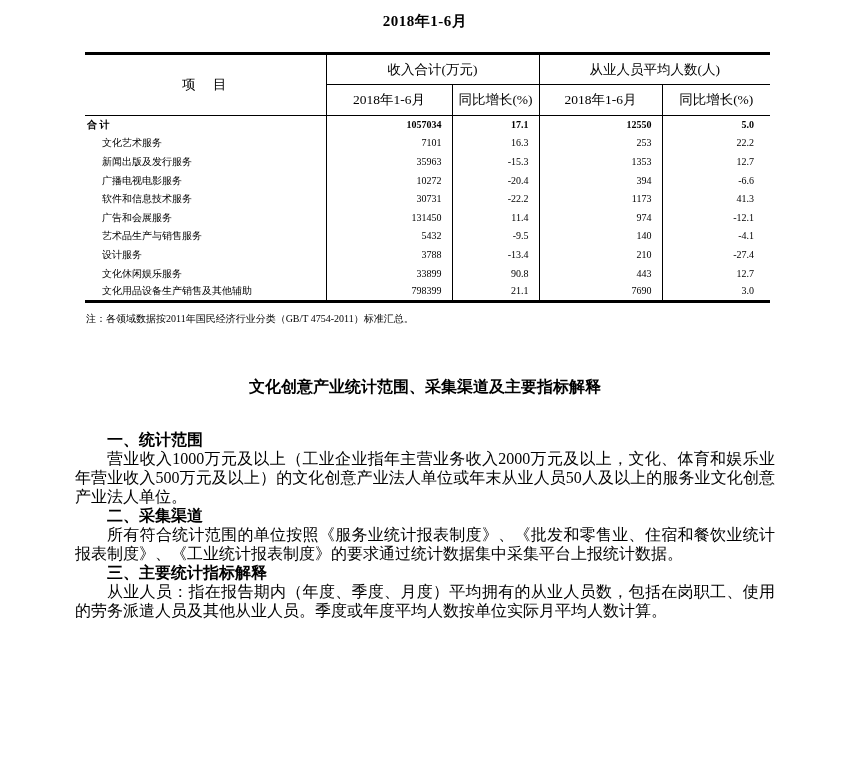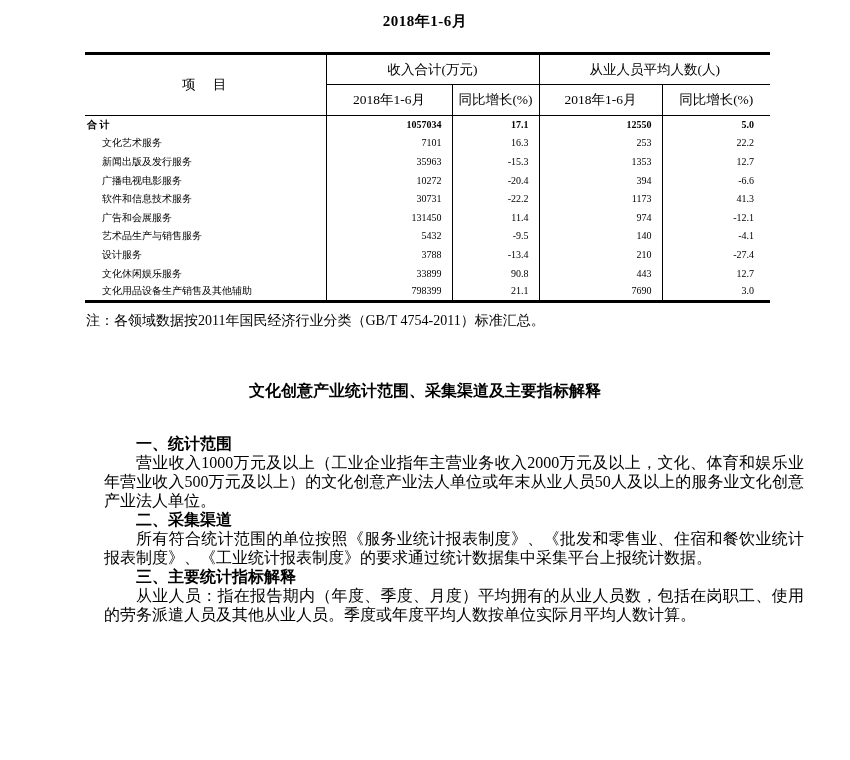--- a/index.html
+++ b/index.html
@@ -25,27 +25,27 @@
   th.item-head { border-right:1px solid #000; border-bottom:1px solid #000; letter-spacing:2px; }
   th.grp-1 { border-right:1px solid #000; border-bottom:1px solid #000; }
   th.grp-2 { border-bottom:1px solid #000; }
   th.bd-r, td.bd-r { border-right:1px solid #000; }
   table.stats td { height:18.6px; font-size:10px; line-height:1; vertical-align:middle; }
   td.c-item { text-align:left; padding-left:2px; white-space:nowrap; overflow:hidden; }
   tr.sub-item td.c-item { padding-left:17px; }
   td.c-num { text-align:right; padding-right:10px; font-size:13.5px; }
   td.c-num.last { padding-right:16px; }
   tr.row-total td { font-weight:bold; }
-  .table-note { margin:9px 0 0 86px; font-size:14px; }
+  .table-note { margin:9px 0 0 86px; font-size:10px; }
   .section-heading {
     margin-top:51px; text-align:center;
     font-size:16px; font-weight:bold;
   }
   .section-body {
-    margin:32px 63px 0 104px; width:700px;
+    margin:32px 63px 0 75px; width:700px;
     font-size:16px; line-height:19px; text-align:justify;
   }
   .section-body .subheading { font-weight:bold; text-indent:2em; }
   .section-body .para { text-indent:2em; }
 </style>
 </head>
 <body>
 
 <div class="doc-title">2018年1-6月</div>
 

